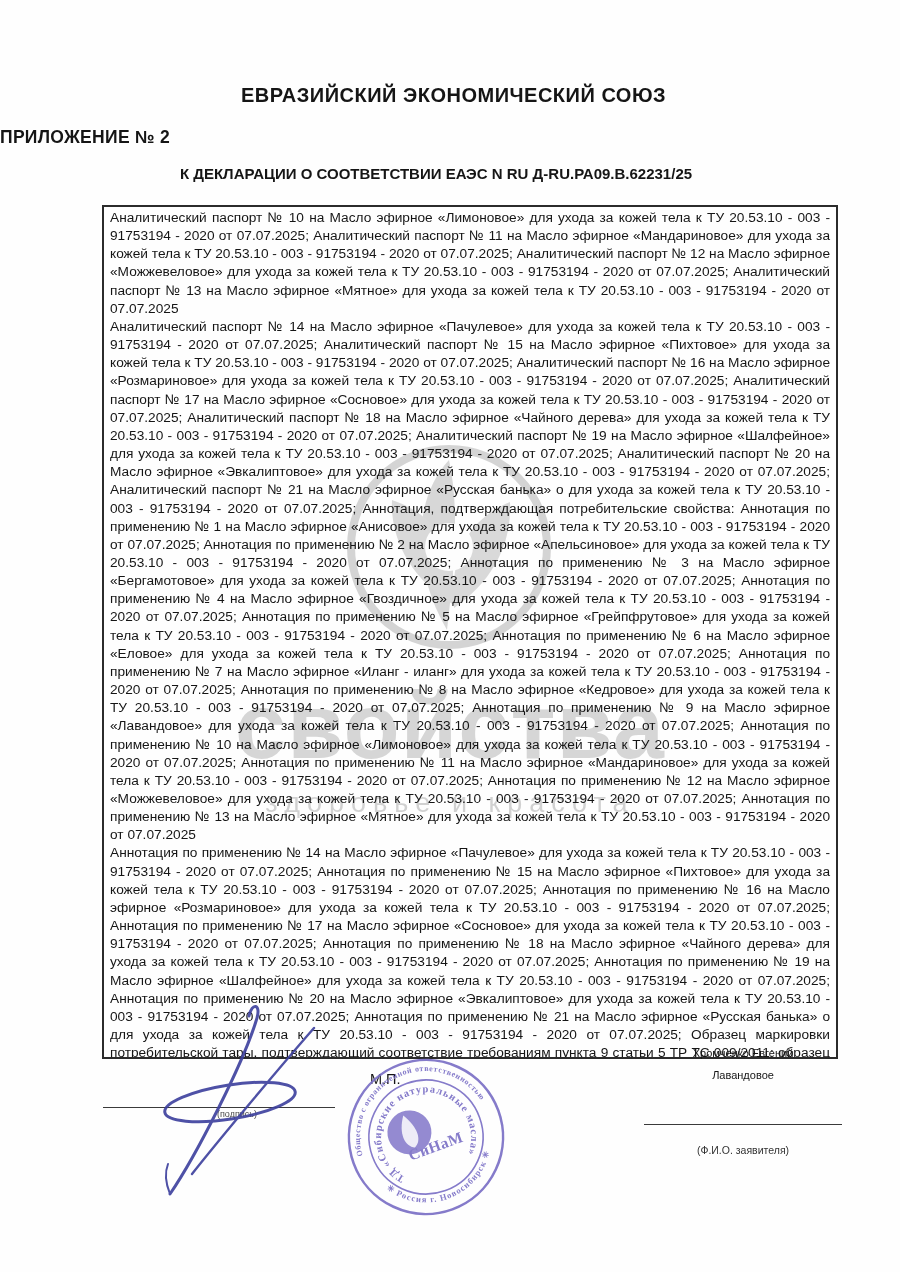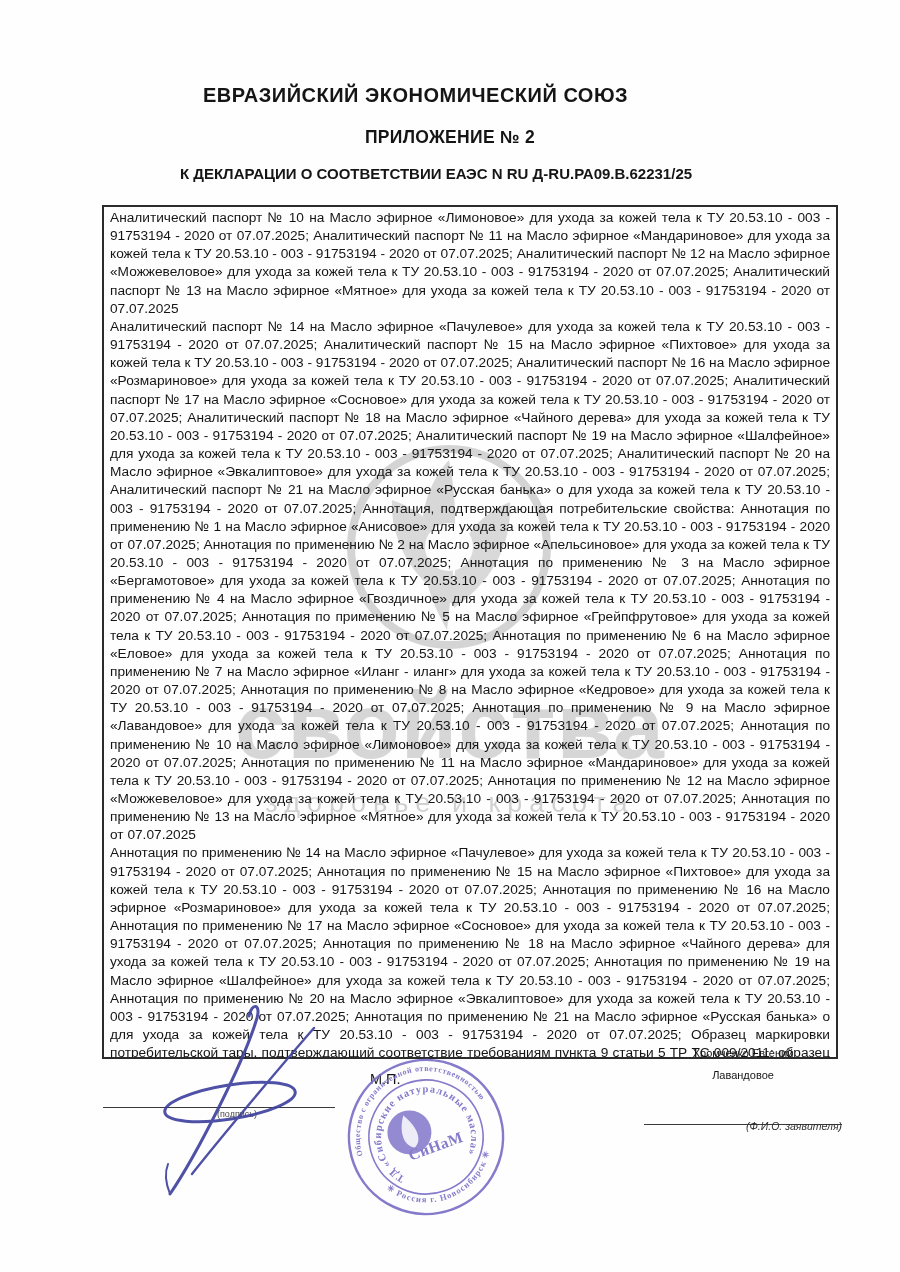--- a/index.html
+++ b/index.html
@@ -3,22 +3,22 @@
 <meta charset="utf-8">
 <style>
   html,body{margin:0;padding:0;}
   body{
     width:900px;height:1272px;position:relative;overflow:hidden;
     background:#fefefe;color:#151515;
     font-family:"Liberation Sans","DejaVu Sans",sans-serif;
   }
   .abs{position:absolute;}
   
-  .t-union{top:84px;left:0;width:831px;text-align:center;font-size:20px;font-weight:bold;letter-spacing:.5px;z-index:2;}
-  .t-appendix{top:127px;left:0;width:900px;text-align:center;font-size:17.5px;font-weight:bold;letter-spacing:.3px;z-index:2;}
+  .t-union{top:84px;left:0;width:831px;text-align:center;font-size:20px;font-weight:bold;letter-spacing:.5px;z-index:2;padding-left:38px;}
+  .t-appendix{top:127px;left:0;width:900px;text-align:left;font-size:17.5px;font-weight:bold;letter-spacing:.3px;z-index:2;}
   .t-decl{top:165px;left:0;width:872px;text-align:center;font-size:15px;font-weight:bold;z-index:2;}
   
   .doc-box{
     left:102px;top:205px;width:736px;height:854px;box-sizing:border-box;
     border:2px solid #2b2b2b;padding:2px 6px 0 6px;
     font-size:13.7px;line-height:18.15px;text-align:justify;
     z-index:2;background:transparent;overflow:hidden;
   }
   .doc-box p{margin:0;}
   
@@ -26,21 +26,21 @@
   .wm-emblem{left:342px;top:440px;width:214px;height:214px;opacity:.42;}
   .wm-brand{left:120px;top:676px;width:660px;text-align:center;font-size:92px;font-weight:bold;
     letter-spacing:1px;opacity:.40;line-height:100px;}
   .wm-slogan{left:240px;top:788px;width:420px;text-align:center;font-size:27px;letter-spacing:7px;opacity:.45;}
   
   .mp-label{left:358px;top:1071px;font-size:14.5px;z-index:5;margin-left:12px;}
   .sig-line{left:103px;top:1107px;width:232px;border-top:1.5px solid #3a3a3a;z-index:3;}
   .sig-caption{left:175px;top:1109px;width:124px;text-align:center;font-size:9px;color:#4a4a4a;z-index:3;}
   .name-block{left:638px;top:1043px;width:210px;text-align:center;font-size:11px;line-height:21.5px;z-index:4;}
   .name-line{left:644px;top:1124px;width:198px;border-top:1.5px solid #3a3a3a;z-index:4;}
-  .name-caption{left:644px;top:1120px;width:198px;text-align:right;font-size:10.5px;color:#333;z-index:4;font-style:italic;}
+  .name-caption{left:644px;top:1144px;width:198px;text-align:center;font-size:10.5px;color:#333;z-index:4;}
   .sig-svg{left:118px;top:978px;width:300px;height:244px;z-index:6;}
   .stamp-svg{left:332px;top:1043px;width:188px;height:188px;z-index:5;opacity:.92;}
 </style>
 </head>
 <body>
 
 <div class="abs t-union">ЕВРАЗИЙСКИЙ ЭКОНОМИЧЕСКИЙ СОЮЗ</div>
 <div class="abs t-appendix">ПРИЛОЖЕНИЕ № 2</div>
 <div class="abs t-decl">К ДЕКЛАРАЦИИ О СООТВЕТСТВИИ ЕАЭС N RU Д-RU.РА09.В.62231/25</div>
 

